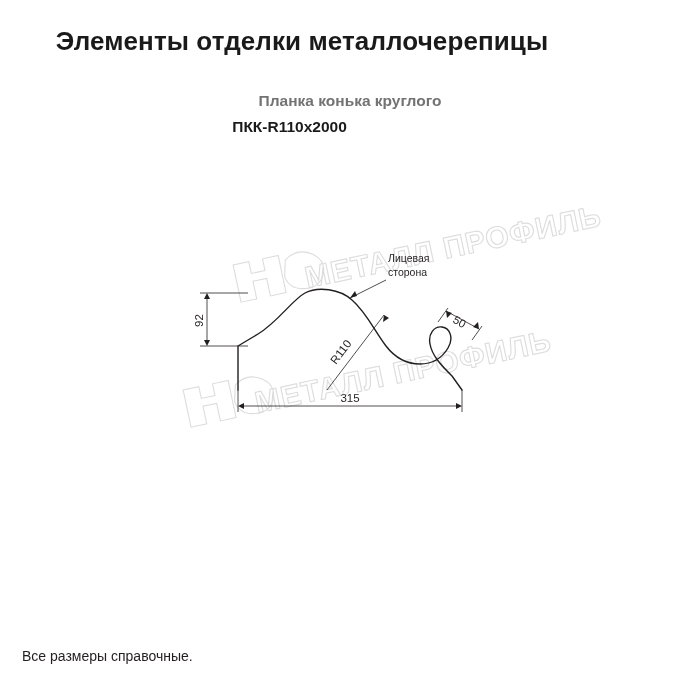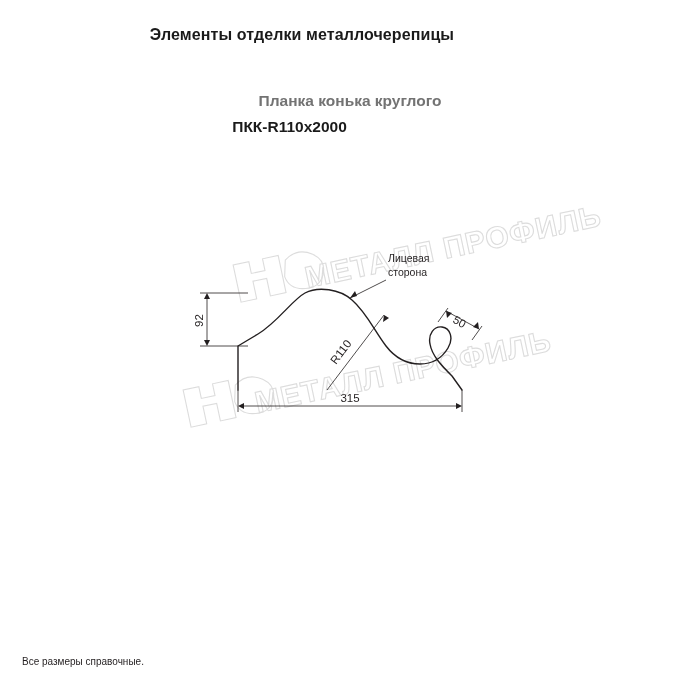--- a/index.html
+++ b/index.html
@@ -18,21 +18,21 @@
   .page {
     position: absolute;
     inset: 0;
   }
   .title {
     position: absolute;
     top: 26px;
     left: 0;
     width: 604px;
     text-align: center;
-    font-size: 16px;
+    font-size: 26px;
     font-weight: bold;
     letter-spacing: 0.1px;
     color: #1a1a1a;
   }
   .subtitle {
     position: absolute;
     top: 92px;
     left: 0;
     width: 700px;
     text-align: center;
@@ -61,23 +61,22 @@
     font-family: "Liberation Sans", sans-serif;
     font-weight: bold;
     fill: none;
     stroke: #d9d9d9;
     stroke-width: 1.1;
     letter-spacing: 1px;
   }
   .footer {
     position: absolute;
     left: 22px;
-    font-size: 10px;
+    font-size: 14px;
     color: #231f20;
-    margin-top: 8px;
   }
   .footer-1 { top: 648px; }
   .footer-2 { top: 668px; }
   .lbl {
     font-family: "Liberation Sans", sans-serif;
     font-size: 11.5px;
     fill: #231f20;
   }
   .lbl-small {
     font-family: "Liberation Sans", sans-serif;

